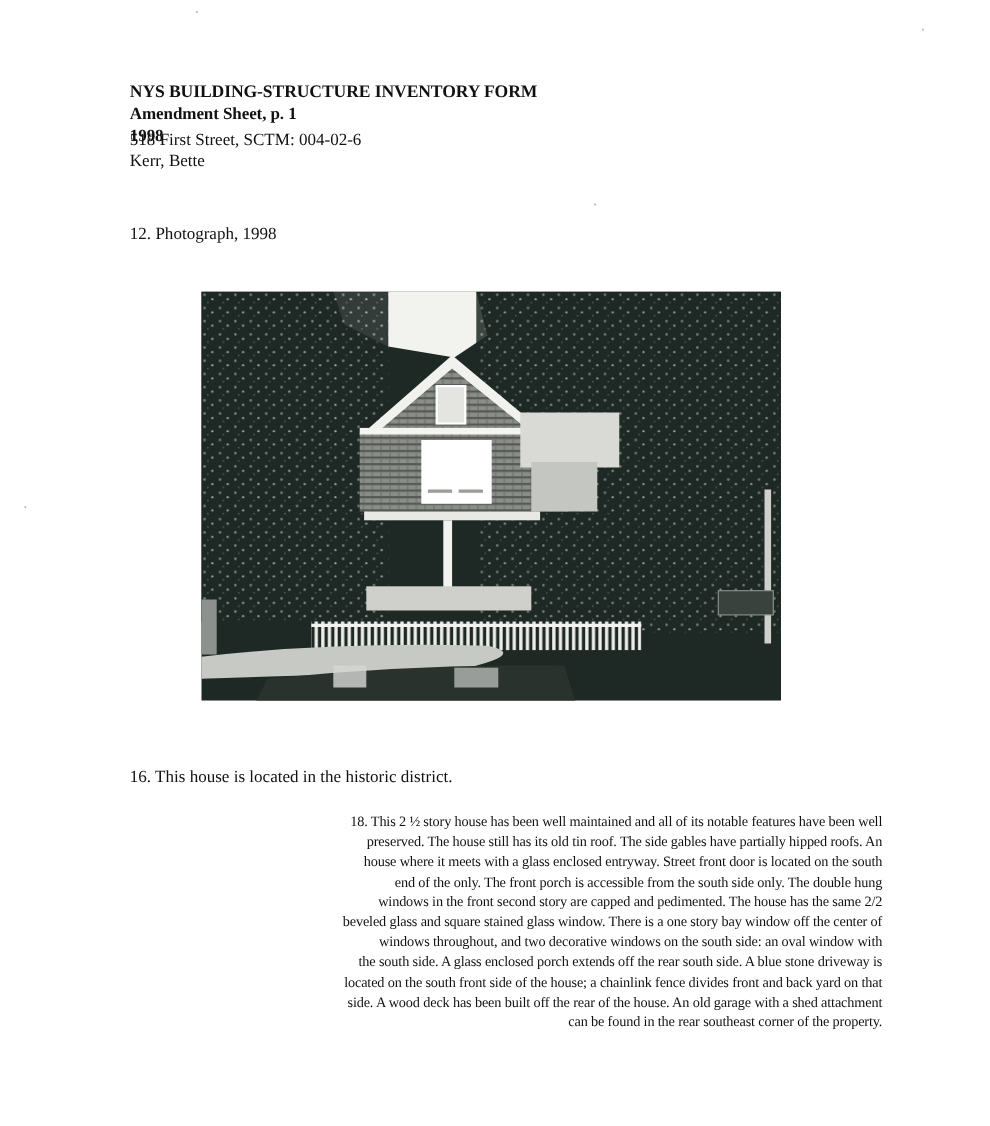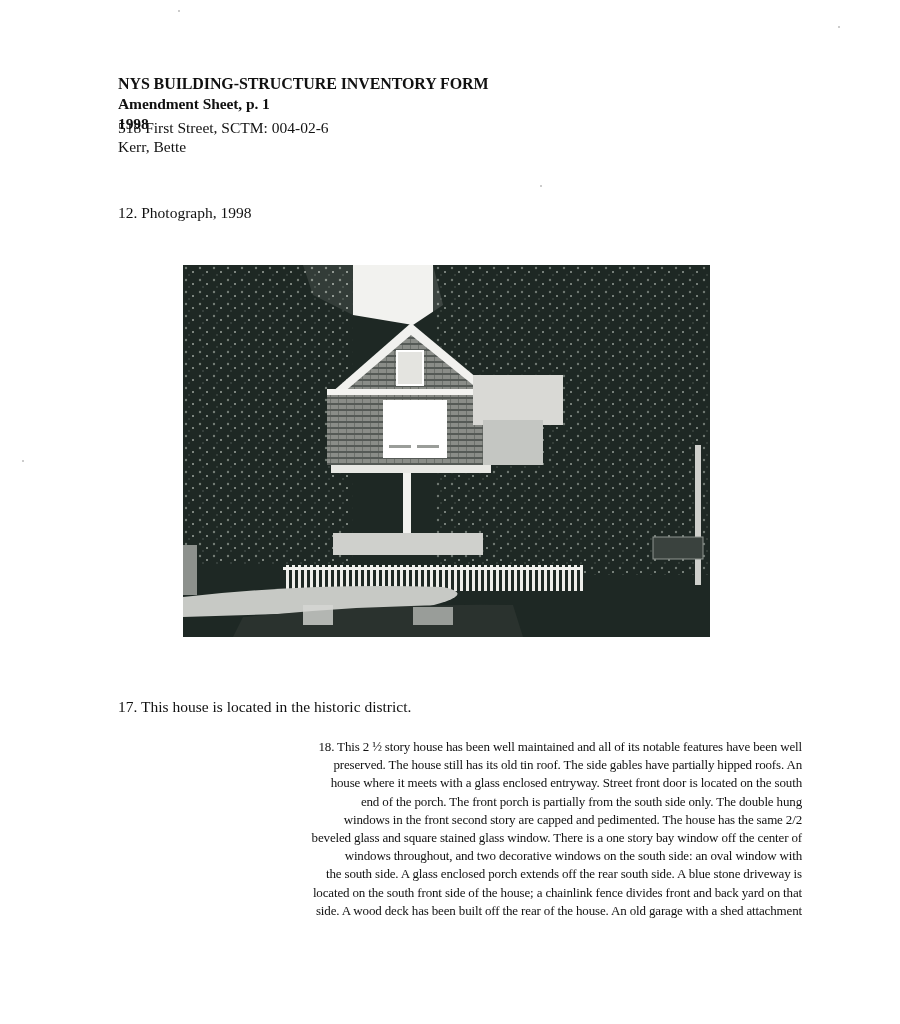--- a/index.html
+++ b/index.html
@@ -88,31 +88,32 @@
 
     <rect x="0" y="280" width="14" height="50" fill="#8d918d"></rect>
 
     <path d="M0 332 Q120 318 260 322 Q300 330 230 345 L0 352 Z" fill="#c7c9c5"></path>
     <path d="M60 352 Q200 338 330 340 L340 372 L50 372 Z" fill="#2a322e"></path>
     <rect x="120" y="340" width="30" height="20" fill="#d6d7d3" opacity="0.8"></rect>
     <rect x="230" y="342" width="40" height="18" fill="#c9cbc7" opacity="0.7"></rect>
   </svg>
 </div>
 
-<div class="item17">17.  This house is located in the historic district.</div>
+<div class="item17">16.  This house is located in the historic district.</div>
 
 <div class="item18">
   <span class="ln">18.  This 2 ½ story house has been well maintained and all of its notable features have been well</span>
   <span class="ln">preserved. The house still has its old tin roof.  The side gables have partially hipped roofs.  An</span>
   <span class="ln">house where it meets with a glass enclosed entryway.  Street front door is located on the south</span>
-  <span class="ln">end of the porch.  The front porch is partially from the south side only.  The double hung</span>
+  <span class="ln">end of the only.  The front porch is accessible from the south side only.  The double hung</span>
   <span class="ln">windows in the front second story are capped and pedimented.  The house has the same 2/2</span>
   <span class="ln">beveled glass and square stained glass window.  There is a one story bay window off the center of</span>
   <span class="ln">windows throughout, and two decorative windows on the south side:  an oval window with</span>
   <span class="ln">the south side.  A glass enclosed porch extends off the rear south side. A blue stone driveway is</span>
   <span class="ln">located on the south front side of the house; a chainlink fence divides front and back yard on that</span>
   <span class="ln">side. A wood deck has been built off the rear of the house.  An old garage with a shed attachment</span>
+  <span class="ln">can be found in the rear southeast corner of the property.</span>
 </div>
 
 <div class="speck" style="left:178px;top:10px;"></div>
 <div class="speck" style="left:838px;top:26px;"></div>
 <div class="speck" style="left:540px;top:185px;"></div>
 <div class="speck" style="left:22px;top:460px;"></div>
 
 </body></html>

